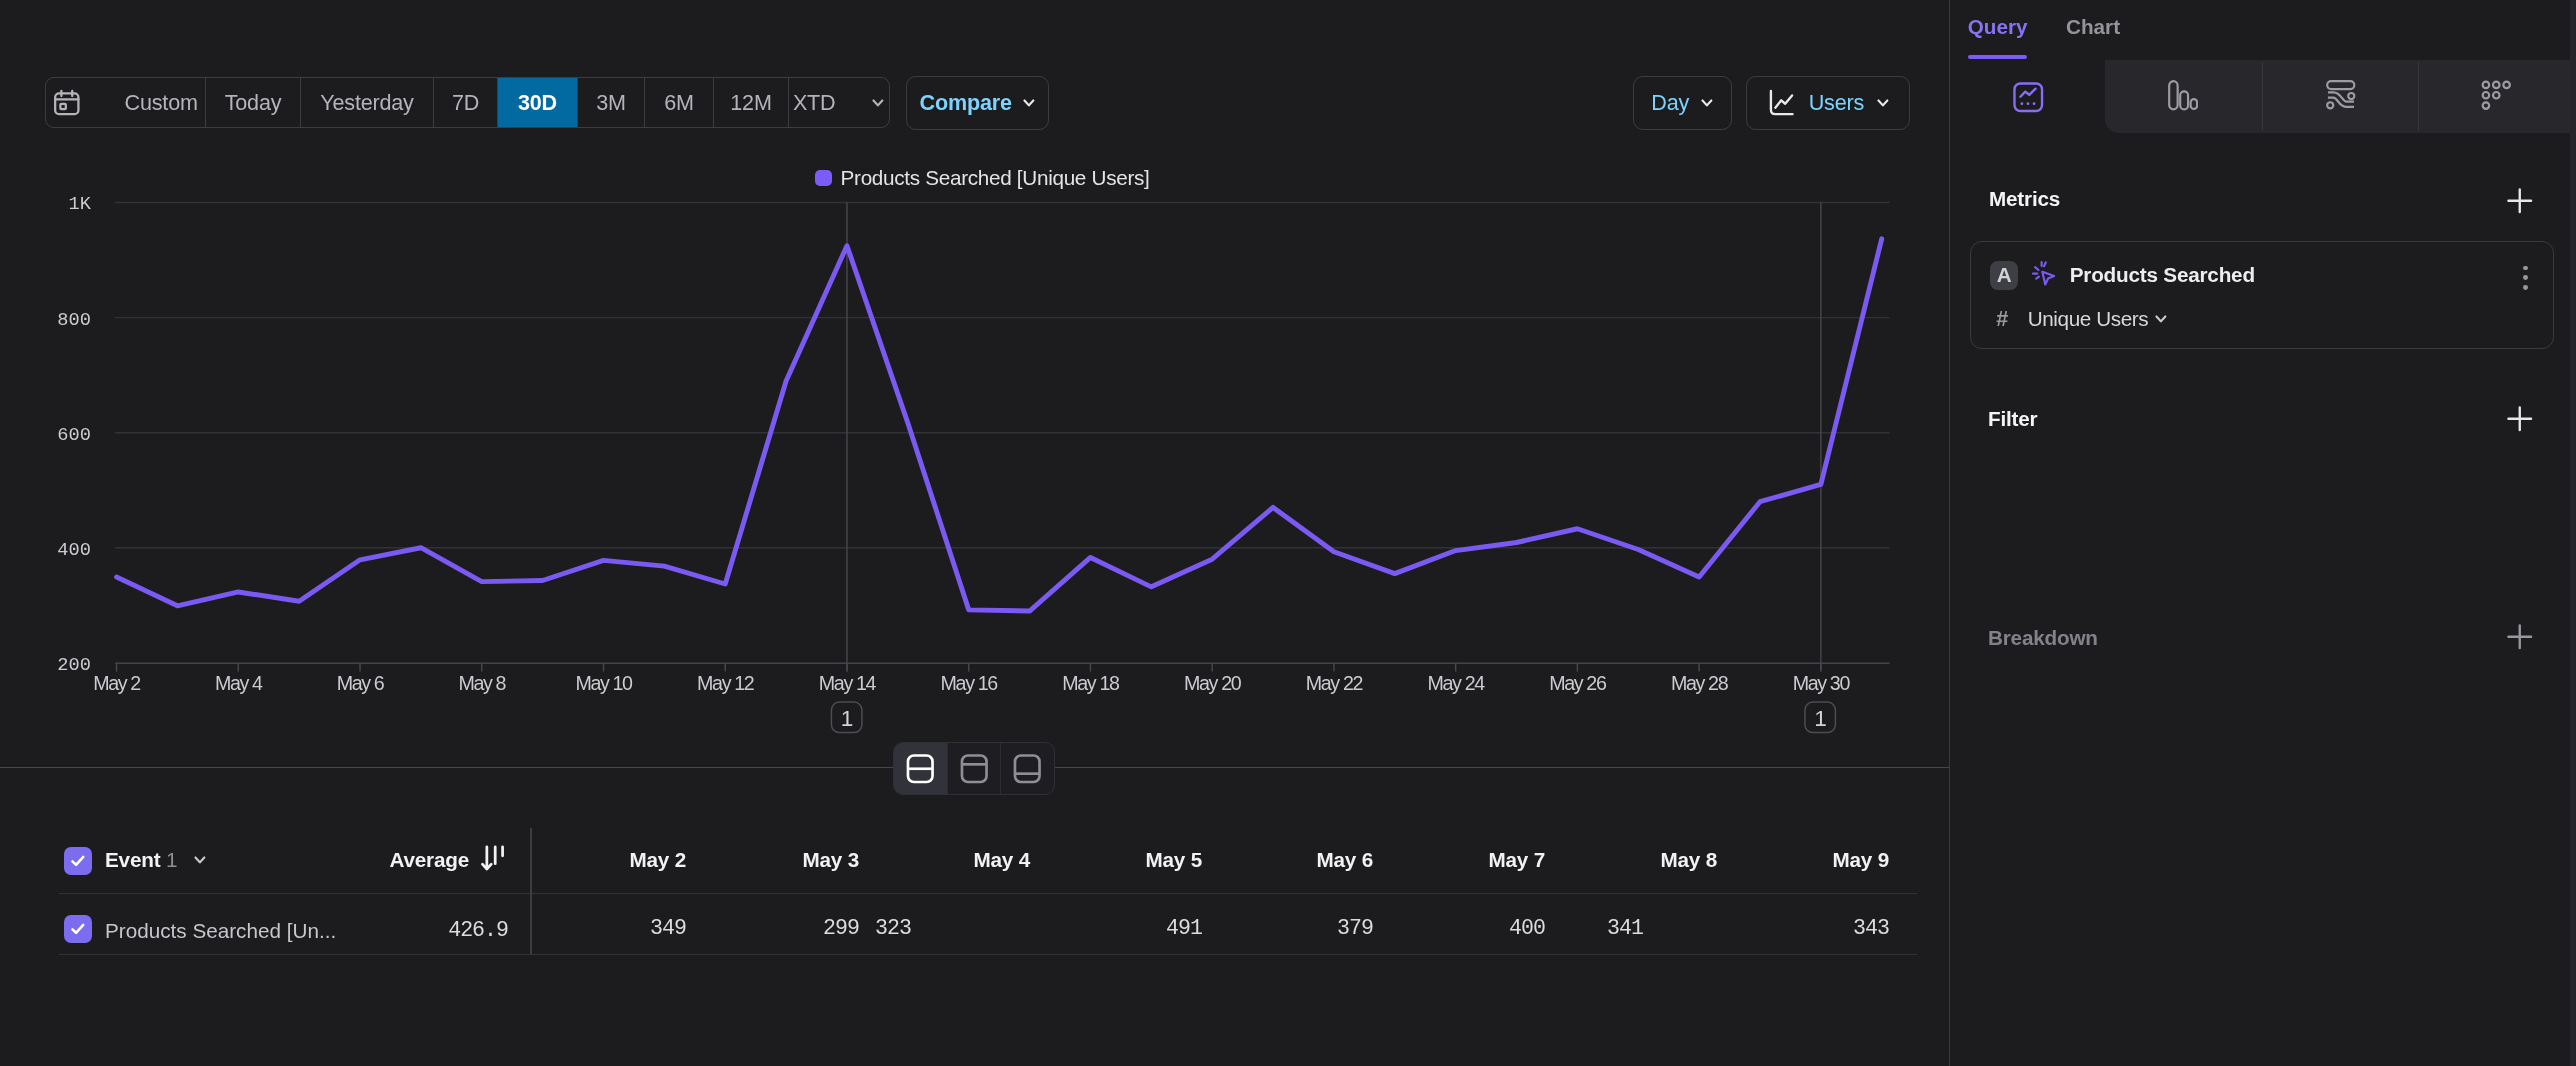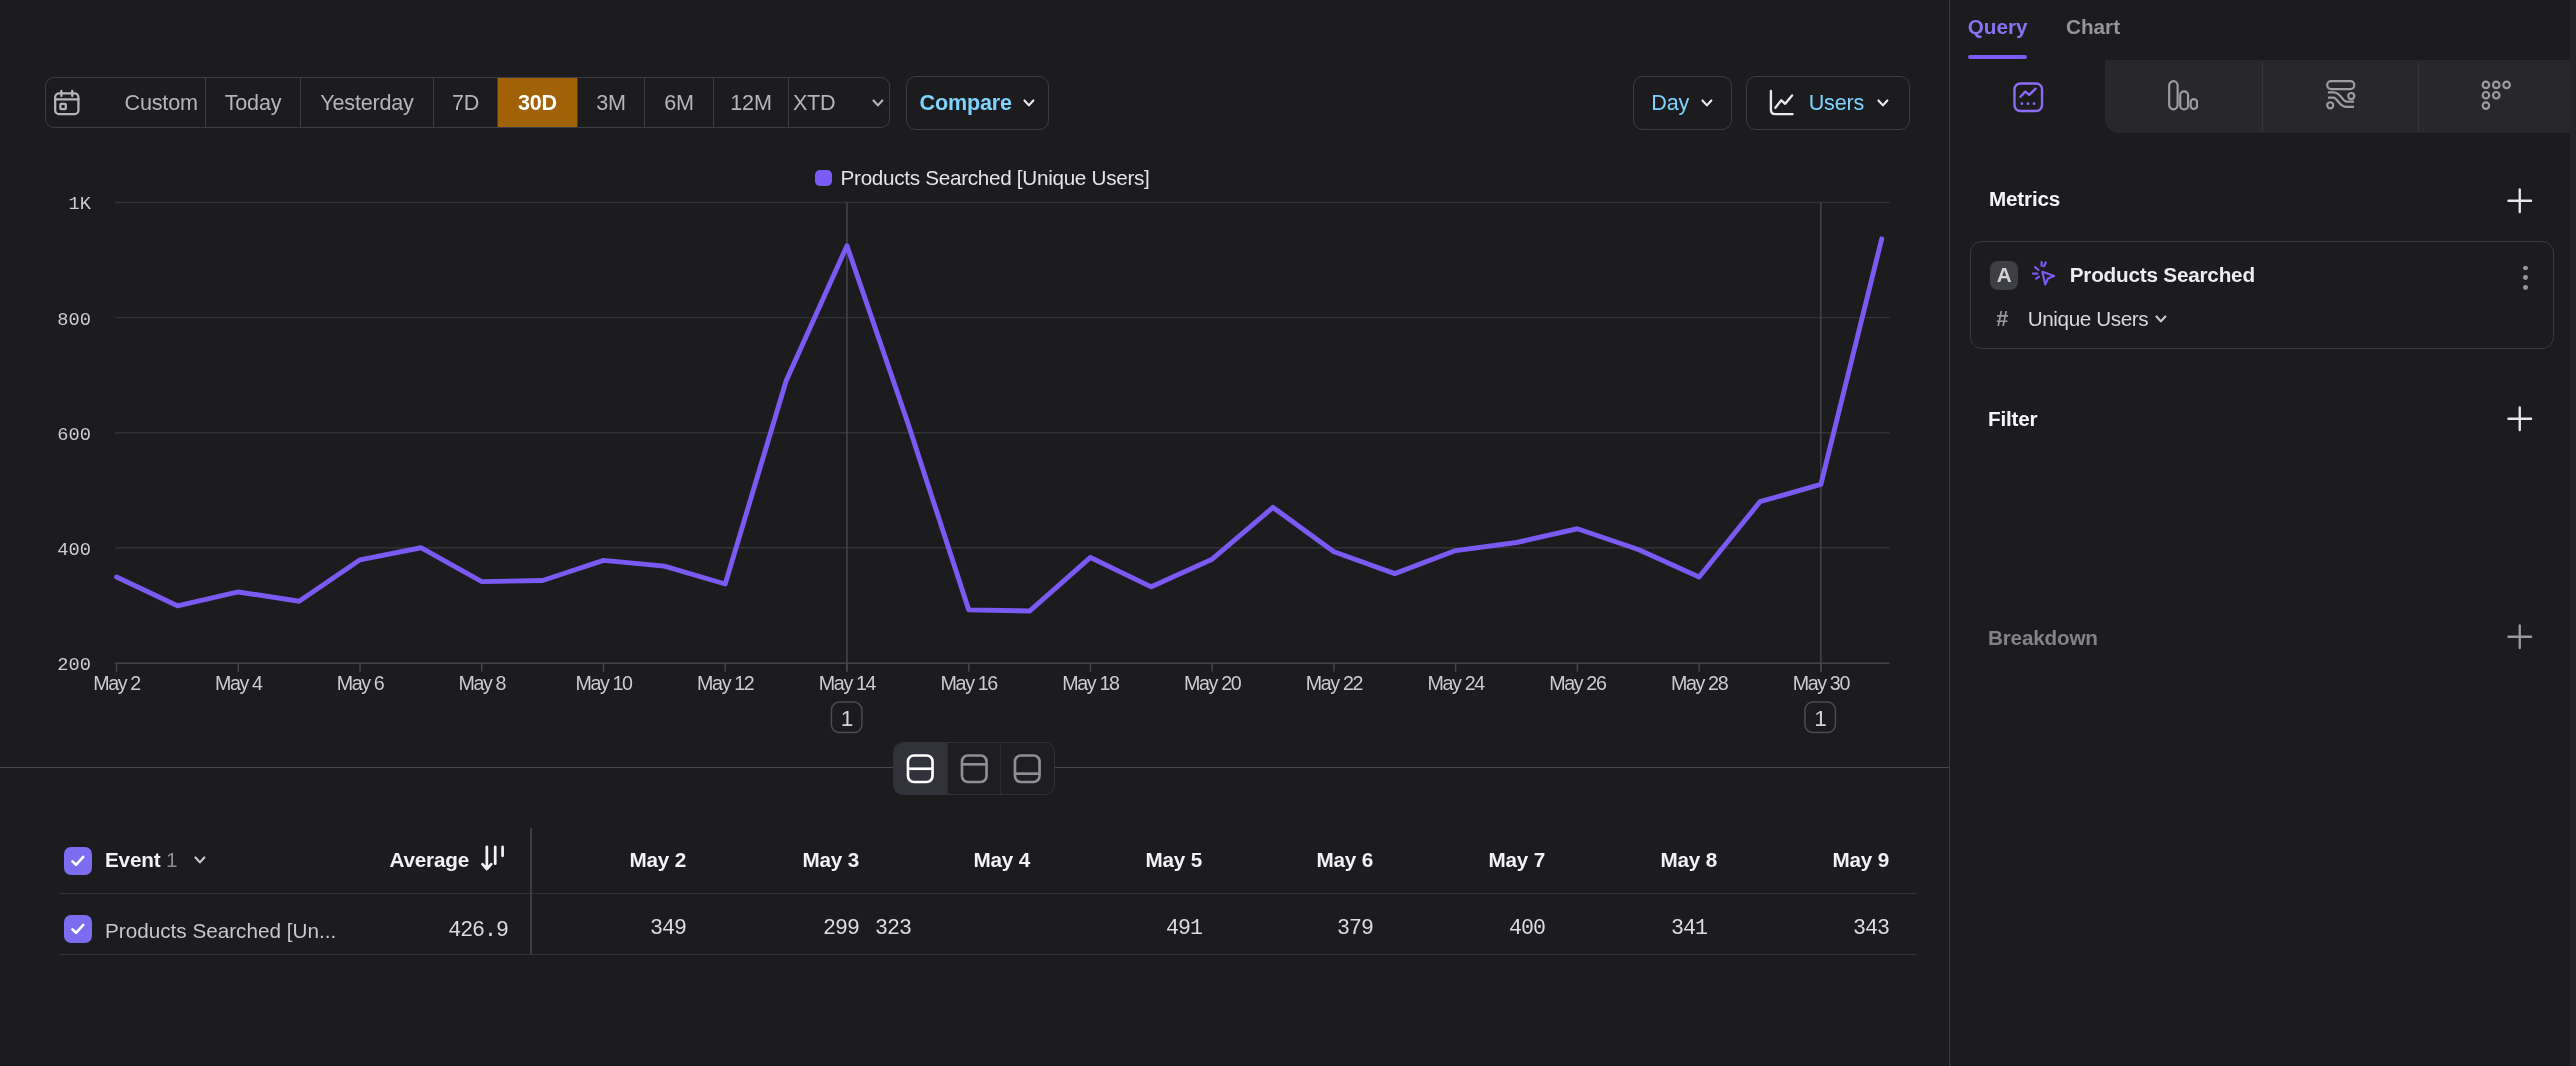--- a/index.html
+++ b/index.html
@@ -4,21 +4,21 @@
 <style>
 * { margin:0; padding:0; box-sizing:border-box; }
 html,body { width:2576px; height:1067px; background:#1c1c1f; font-family:"Liberation Sans", sans-serif; overflow:hidden; }
 .abs { position:absolute; }
 #main { position:absolute; left:0; top:0; width:1949px; height:1067px; }
 #sidebar { position:absolute; left:1950px; top:0; width:626px; height:1067px; border-left:1px solid #38383d; margin-left:-1px; }
 
 .datebar { position:absolute; left:45px; top:77px; height:51px; border:1px solid #3c3c43; border-radius:8.9px; display:flex; align-items:stretch; color:#b4b4bb; font-size:21.6px; letter-spacing:-0.2px; }
 .datebar .seg { display:flex; align-items:center; justify-content:center; border-right:1px solid #3c3c43; padding:0;gap:24px; }
 .datebar .seg:last-child { border-right:none; }
-.datebar .sel { background:#a16207; color:#ffffff; font-weight:700;text-align:right; }
+.datebar .sel { background:#0369a1; color:#ffffff; font-weight:700;text-align:right; }
 .btn { position:absolute; border:1px solid #3c3c43; border-radius:9.8px; display:flex; align-items:center; justify-content:center; color:#7dd3fc; font-size:21.6px; letter-spacing:-0.2px; }
 .chev { display:inline-block; width:13.8px; height:13.8px; }
 svg.ic { display:block; }
 
 #legend { position:absolute; left:815px; top:166px; display:flex; align-items:center; }
 #legend .sw { width:16.7px; height:16.7px; border-radius:4.9px; background:#7c5cf6; }
 #legend .tx { margin-left:8.9px; color:#e4e4e7; font-size:20.7px; font-weight:400; letter-spacing:-0.3px; }
 
 #hdiv { position:absolute; left:0; top:767px; width:1949px; height:1px; background:#47474c; }
 #laygrp { position:absolute; left:893px; top:742px; width:162px; height:53px; border:1px solid #303036; background:#1e1e22; border-radius:9.8px; display:flex; overflow:hidden; }
@@ -203,21 +203,21 @@
       </svg>
   </div>
   <div class="abs" style="left:105px; top:919px; color:#c6c6cb; font-size:20.7px;">Products Searched [Un...</div>
   <div class="abs tnum" style="left:0; top:918px; width:508px; text-align:right;">426.9</div>
   <div class="abs tnum" style="left:531px; top:916px; width:155px; text-align:right;">349</div>
   <div class="abs tnum" style="left:704px; top:916px; width:155px; text-align:right;">299</div>
   <div class="abs tnum" style="left:875px; top:916px; width:155px; text-align:left;">323</div>
   <div class="abs tnum" style="left:1047px; top:916px; width:155px; text-align:right;">491</div>
   <div class="abs tnum" style="left:1218px; top:916px; width:155px; text-align:right;">379</div>
   <div class="abs tnum" style="left:1390px; top:916px; width:155px; text-align:right;">400</div>
-  <div class="abs tnum" style="left:1552px; top:916px; width:155px; text-align:right;">341</div>
+  <div class="abs tnum" style="left:1488px; top:916px; width:155px; text-align:right;">341</div>
   <div class="abs tnum" style="left:1734px; top:916px; width:155px; text-align:right;">343</div>
   <div class="rline" style="left:59px; top:954px; width:1858px;"></div>
 </div>
 
 <div id="sidebar">
   <div class="abs stab" style="left:17.7px; top:14.8px; color:#8674f2;">Query</div>
   <div class="abs stab" style="left:116px; top:14.8px; color:#94949b;">Chart</div>
   <div class="abs" style="left:17.7px; top:55px; width:59px; height:3.9px; border-radius:2px; background:#7c5cf6;"></div>
 
   <div class="abs" style="left:155px; top:60px; width:470px; height:73px; background:#28282c; border-radius:0 0 0 13.8px;"></div>

